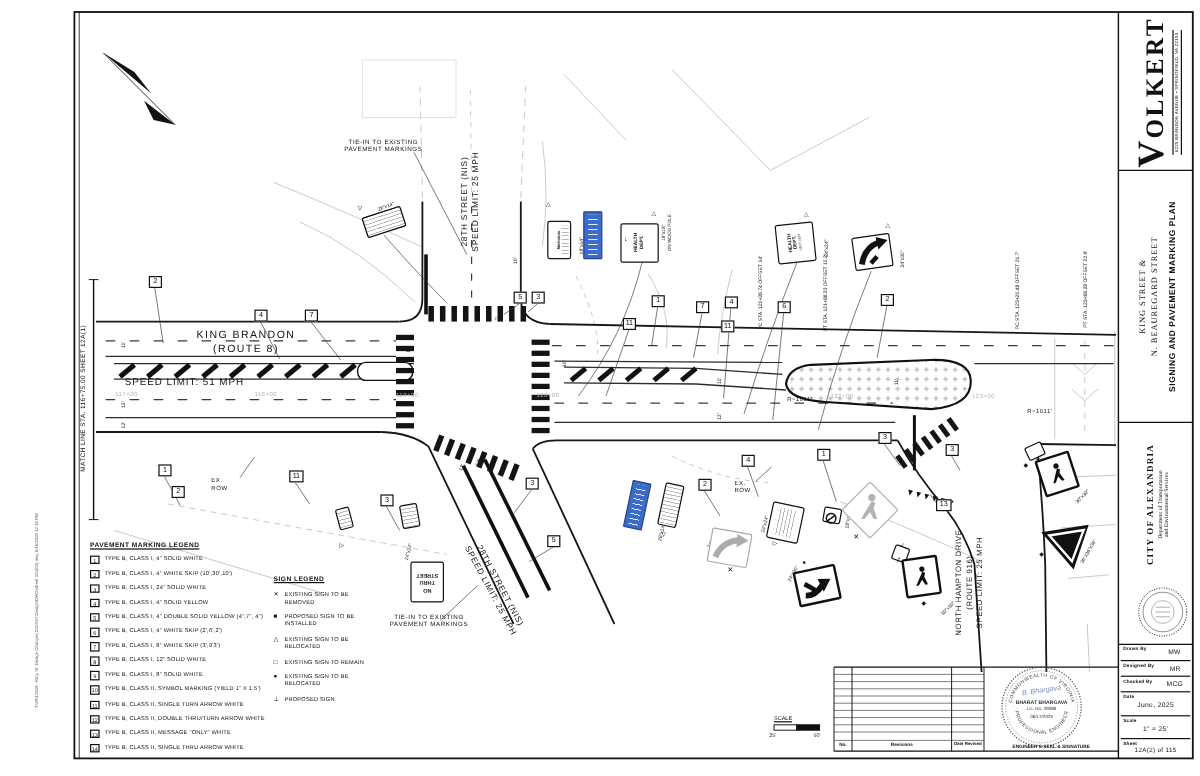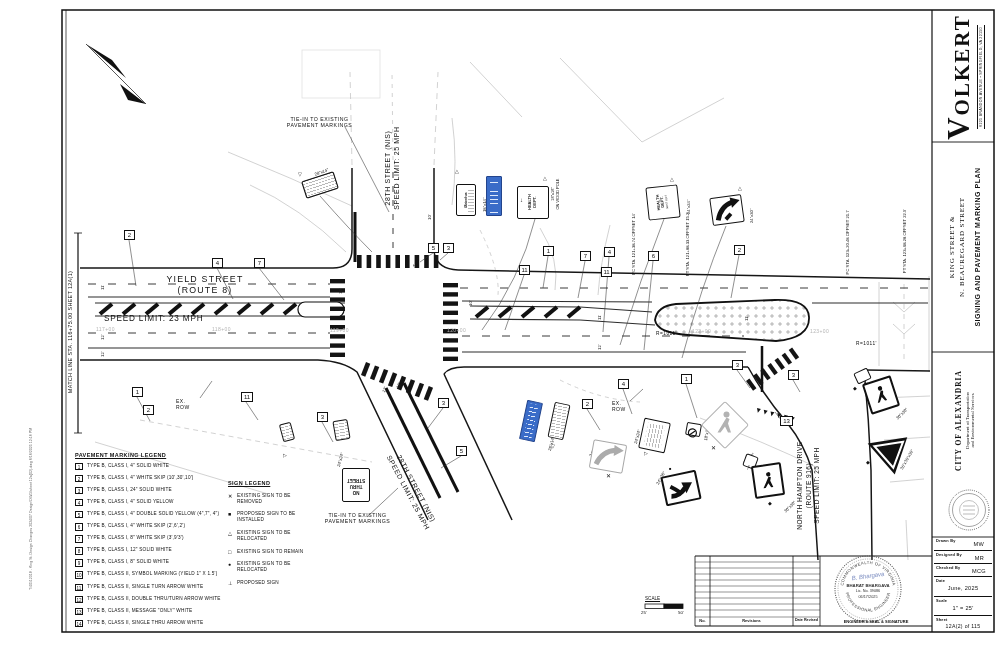--- a/index.html
+++ b/index.html
@@ -301,24 +301,24 @@
 <div class="lbl" style="left:262px;top:116px;width:115px;text-align:center;font-size:5.2px">
   <div>TIE-IN TO EXISTING</div>
   <div>PAVEMENT MARKINGS</div>
 </div>
 <div class="lbl" style="left:300px;top:512px;width:115px;text-align:center;font-size:5.2px">
   <div>TIE-IN TO EXISTING</div>
   <div>PAVEMENT MARKINGS</div>
 </div>
 
 <div class="lbl" style="left:150px;top:274px;width:110px;text-align:center;font-size:8.8px;letter-spacing:1.2px">
-  <div>YIELD STREET</div>
+  <div>KING BRANDON</div>
   <div style="margin-top:1px">(ROUTE 8)</div>
 </div>
-<div class="lbl" style="left:104px;top:314px;font-size:8.2px;letter-spacing:.8px">SPEED LIMIT: 23 MPH</div>
+<div class="lbl" style="left:104px;top:314px;font-size:8.2px;letter-spacing:.8px">SPEED LIMIT: 51 MPH</div>
 
 <div class="vt" style="left:374px;top:98px;width:140px;height:36px;transform:rotate(-90deg) translateX(-140px);
             font-size:7px;letter-spacing:.6px;flex-direction:column;line-height:1.3">
   <div>28TH STREET (NIS)</div>
   <div>SPEED LIMIT: 25 MPH</div>
 </div>
 
 <div class="lbl" style="left:385px;top:420px;width:150px;text-align:center;font-size:7px;letter-spacing:.6px;
             transform:rotate(62deg);transform-origin:left top;line-height:1.3">
   <div>28TH STREET (NIS)</div>

